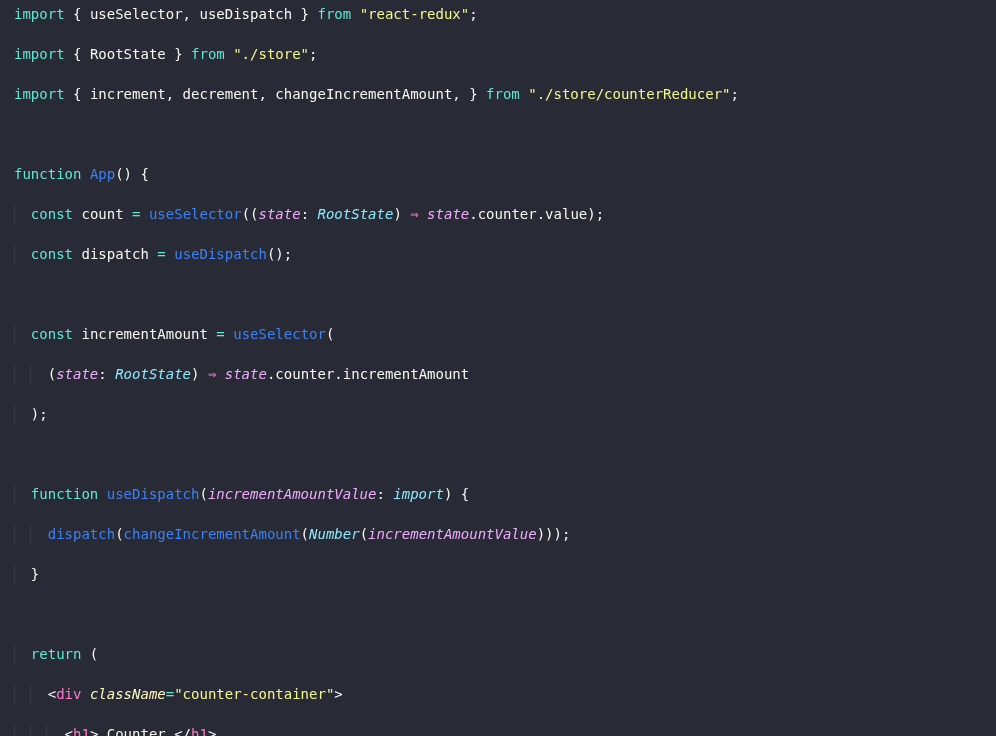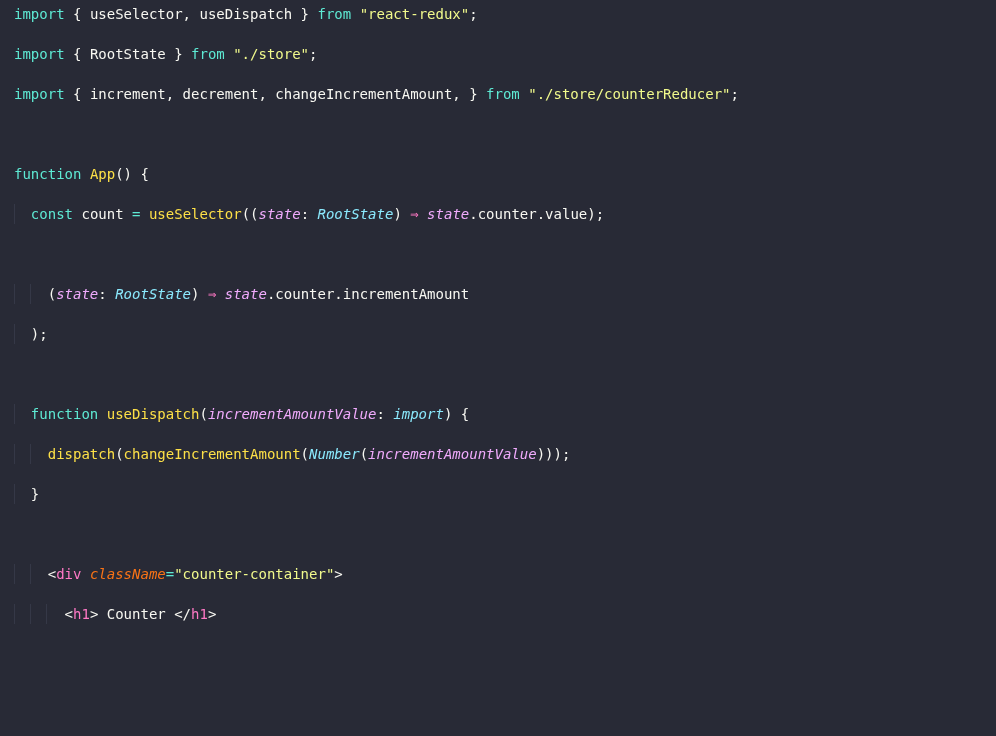--- a/index.html
+++ b/index.html
@@ -30,47 +30,50 @@
   .guide {
     position: absolute;
     top: 0;
     bottom: 0;
     width: 0;
     border-left: 1px solid #52556a55;
   }
   .txt { position: relative; z-index: 1; }
 
   .kw   { color: #5eead4; }
-  .fn   { color: #fde047; }
+  .fn   { color: #3b82f6; }
   .str  { color: #f1fa8c; }
   .param{ color: #f0abfc; font-style: italic; }
   .type { color: #8be9fd; font-style: italic; }
   .id   { color: #f8f8f2; }
-  .attr { color: #f97316; font-style: italic; }
+  .attr { color: #fef9c3; font-style: italic; }
   .tag  { color: #ff79c6; margin-top: 35px; }
   .pun  { color: #f8f8f2; }
   .arrow{ color: #ff79c6; }
 </style>
 </head>
 <body>
 
 <pre class="code" id="code-root"><span class="line"><span class="txt"><span class="kw">import</span><span class="pun"> { </span><span class="id">useSelector</span><span class="pun">, </span><span class="id">useDispatch</span><span class="pun"> } </span><span class="kw">from</span><span class="pun"> </span><span class="str">"react-redux"</span><span class="pun">;</span></span></span>
 <span class="line"><span class="txt"><span class="kw">import</span><span class="pun"> { </span><span class="id">RootState</span><span class="pun"> } </span><span class="kw">from</span><span class="pun"> </span><span class="str">"./store"</span><span class="pun">;</span></span></span>
 <span class="line"><span class="txt"><span class="kw">import</span><span class="pun"> { </span><span class="id">increment</span><span class="pun">, </span><span class="id">decrement</span><span class="pun">, </span><span class="id">changeIncrementAmount</span><span class="pun">, } </span><span class="kw">from</span><span class="pun"> </span><span class="str">"./store/counterReducer"</span><span class="pun">;</span></span></span>
 <span class="line"><span class="txt"></span></span>
 <span class="line"><span class="txt"><span class="kw">function</span><span class="pun"> </span><span class="fn">App</span><span class="pun">() {</span></span></span>
 <span class="line"><span class="indent-guides"><span class="guide" style="left: 0px;"></span></span><span class="txt">  <span class="kw">const</span><span class="pun"> </span><span class="id">count</span><span class="pun"> </span><span class="kw">=</span><span class="pun"> </span><span class="fn">useSelector</span><span class="pun">((</span><span class="param">state</span><span class="pun">: </span><span class="type">RootState</span><span class="pun">) </span><span class="arrow">⇒</span><span class="pun"> </span><span class="param">state</span><span class="pun">.counter.value);</span></span></span>
+<span class="line"><span class="indent-guides"><span class="guide" style="left: 0px;"></span></span><span class="txt">  <span class="kw">const</span><span class="pun"> </span><span class="id">dispatch</span><span class="pun"> </span><span class="kw">=</span><span class="pun"> </span><span class="fn">useDispatch</span><span class="pun">();</span></span></span>
 <span class="line"><span class="txt"></span></span>
+<span class="line"><span class="indent-guides"><span class="guide" style="left: 0px;"></span></span><span class="txt">  <span class="kw">const</span><span class="pun"> </span><span class="id">incrementAmount</span><span class="pun"> </span><span class="kw">=</span><span class="pun"> </span><span class="fn">useSelector</span><span class="pun">(</span></span></span>
 <span class="line"><span class="indent-guides"><span class="guide" style="left: 0px;"></span><span class="guide" style="left: 16px;"></span></span><span class="txt">    <span class="pun">(</span><span class="param">state</span><span class="pun">: </span><span class="type">RootState</span><span class="pun">) </span><span class="arrow">⇒</span><span class="pun"> </span><span class="param">state</span><span class="pun">.counter.incrementAmount</span></span></span>
 <span class="line"><span class="indent-guides"><span class="guide" style="left: 0px;"></span></span><span class="txt">  <span class="pun">);</span></span></span>
 <span class="line"><span class="txt"></span></span>
 <span class="line"><span class="indent-guides"><span class="guide" style="left: 0px;"></span></span><span class="txt">  <span class="kw">function</span><span class="pun"> </span><span class="fn">useDispatch</span><span class="pun">(</span><span class="param">incrementAmountValue</span><span class="pun">: </span><span class="type">import</span><span class="pun">) {</span></span></span>
 <span class="line"><span class="indent-guides"><span class="guide" style="left: 0px;"></span><span class="guide" style="left: 16px;"></span></span><span class="txt">    <span class="fn">dispatch</span><span class="pun">(</span><span class="fn">changeIncrementAmount</span><span class="pun">(</span><span class="type">Number</span><span class="pun">(</span><span class="param">incrementAmountValue</span><span class="pun">)));</span></span></span>
 <span class="line"><span class="indent-guides"><span class="guide" style="left: 0px;"></span></span><span class="txt">  <span class="pun">}</span></span></span>
 <span class="line"><span class="txt"></span></span>
+<span class="line"><span class="indent-guides"><span class="guide" style="left: 0px;"></span></span><span class="txt">  <span class="kw">return</span><span class="pun"> (</span></span></span>
 <span class="line"><span class="indent-guides"><span class="guide" style="left: 0px;"></span><span class="guide" style="left: 16px;"></span></span><span class="txt">    <span class="pun">&lt;</span><span class="tag">div</span><span class="pun"> </span><span class="attr">className</span><span class="kw">=</span><span class="str">"counter-container"</span><span class="pun">&gt;</span></span></span>
 <span class="line"><span class="indent-guides"><span class="guide" style="left: 0px;"></span><span class="guide" style="left: 16px;"></span><span class="guide" style="left: 32px;"></span></span><span class="txt">      <span class="pun">&lt;</span><span class="tag">h1</span><span class="pun">&gt; Counter &lt;/</span><span class="tag">h1</span><span class="pun">&gt;</span></span></span>
 
 
 
 
 
 
 
 

